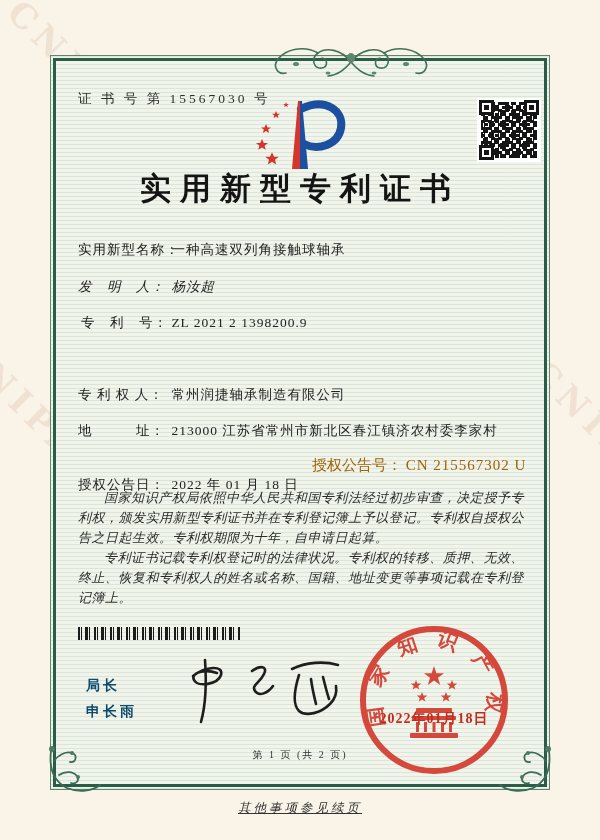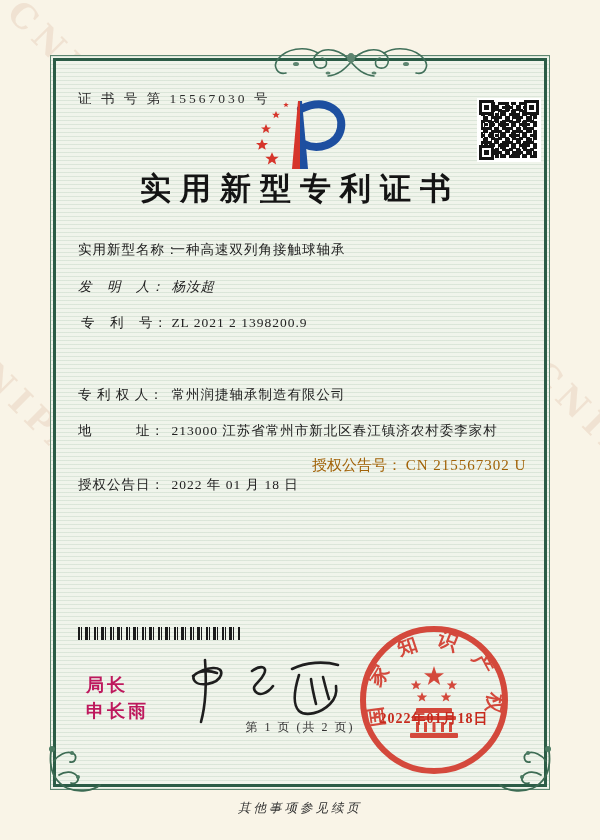--- a/index.html
+++ b/index.html
@@ -38,29 +38,29 @@
          font-size:13px;line-height:20px;color:#2a2a2a;text-align:justify;
          font-style:italic;letter-spacing:0.5px;}
   .bodytext p{margin:0;text-indent:2em;}
   .barcode{position:absolute;left:78px;top:627px;width:163px;height:13px;
      background:repeating-linear-gradient(90deg,
        #1b1b1b 0 2px, rgba(0,0,0,0) 2px 3px,
        #1b1b1b 3px 4px, rgba(0,0,0,0) 4px 7px,
        #1b1b1b 7px 10px, rgba(0,0,0,0) 10px 11px,
        #1b1b1b 11px 12px, rgba(0,0,0,0) 12px 16px);}
   .signer{position:absolute;left:86px;top:672px;font-family:"Liberation Sans","DejaVu Sans",sans-serif;
-          font-size:18px;font-weight:600;color:#be185d;line-height:26px;letter-spacing:3px;}
+          font-size:14px;font-weight:600;color:#0c4a6e;line-height:26px;letter-spacing:3px;}
   .sig{position:absolute;left:148px;top:652px;}
   .seal{position:absolute;left:354px;top:620px;width:160px;height:160px;}
   .seal-date{position:absolute;left:352px;top:710px;width:164px;text-align:center;
        color:#c62a1d;font-size:14px;font-weight:bold;letter-spacing:1px;z-index:4;}
-  .pageinfo{position:absolute;left:0;top:719px;width:600px;text-align:center;
-       font-size:12px;color:#333;letter-spacing:2px;}
+  .pageinfo{position:absolute;left:0;top:748px;width:600px;text-align:center;
+       font-size:10px;color:#333;letter-spacing:2px;}
   .contnote{position:absolute;left:0;top:800px;width:600px;text-align:center;
-       font-size:12.5px;color:#333;font-style:italic;letter-spacing:3px;}
+       font-size:12.5px;color:#333;font-style:italic;letter-spacing:3px;text-decoration:underline;}
   .flourish{position:absolute;left:205px;top:-14px;}
   .corner{position:absolute;bottom:-6px;}
   .corner-l{left:-6px;} .corner-r{right:-6px;transform:scaleX(-1);}
 </style>
 </head>
 <body>
 
 <div class="wm" style="left:28px;top:-8px;">CNIPA</div>
 <div class="wm" style="left:345px;top:228px;">CNIPA</div>
 <div class="wm" style="left:-22px;top:330px;">CNIPA</div>
@@ -166,20 +166,22 @@
   <div class="fieldrow" style="top:476px;">
     <span class="flabel">授权公告日：</span>
     <span class="fvalue">2022 年 01 月 18 日</span>
   </div>
   <div class="grant2" style="top:456px;">
     <span>授权公告号：</span>
     <span class="fvalue">CN 215567302 U</span>
   </div>
 
   <div class="bodytext">
+    <p>国家知识产权局依照中华人民共和国专利法经过初步审查，决定授予专利权，颁发实用新型专利证书并在专利登记簿上予以登记。专利权自授权公告之日起生效。专利权期限为十年，自申请日起算。</p>
+    <p>专利证书记载专利权登记时的法律状况。专利权的转移、质押、无效、终止、恢复和专利权人的姓名或名称、国籍、地址变更等事项记载在专利登记簿上。</p>
   </div>
 
   <div class="barcode"></div>
 
   <div class="signer">
     <div>局长</div>
     <div>申长雨</div>
   </div>
 
   <svg class="sig" width="210" height="78" viewBox="0 0 210 78">

